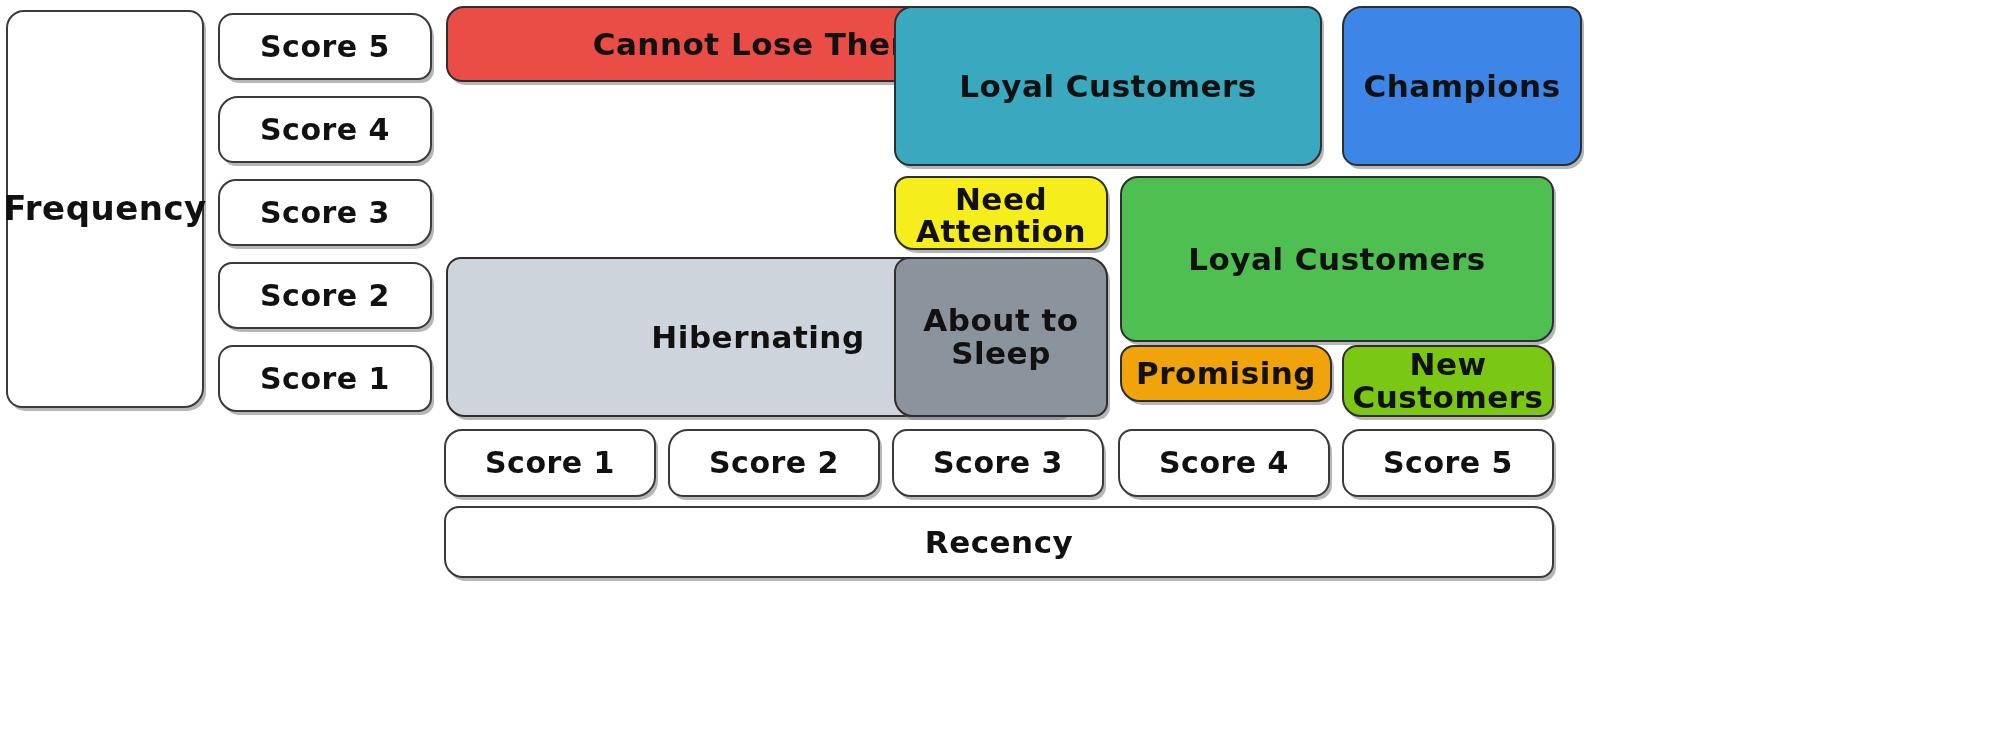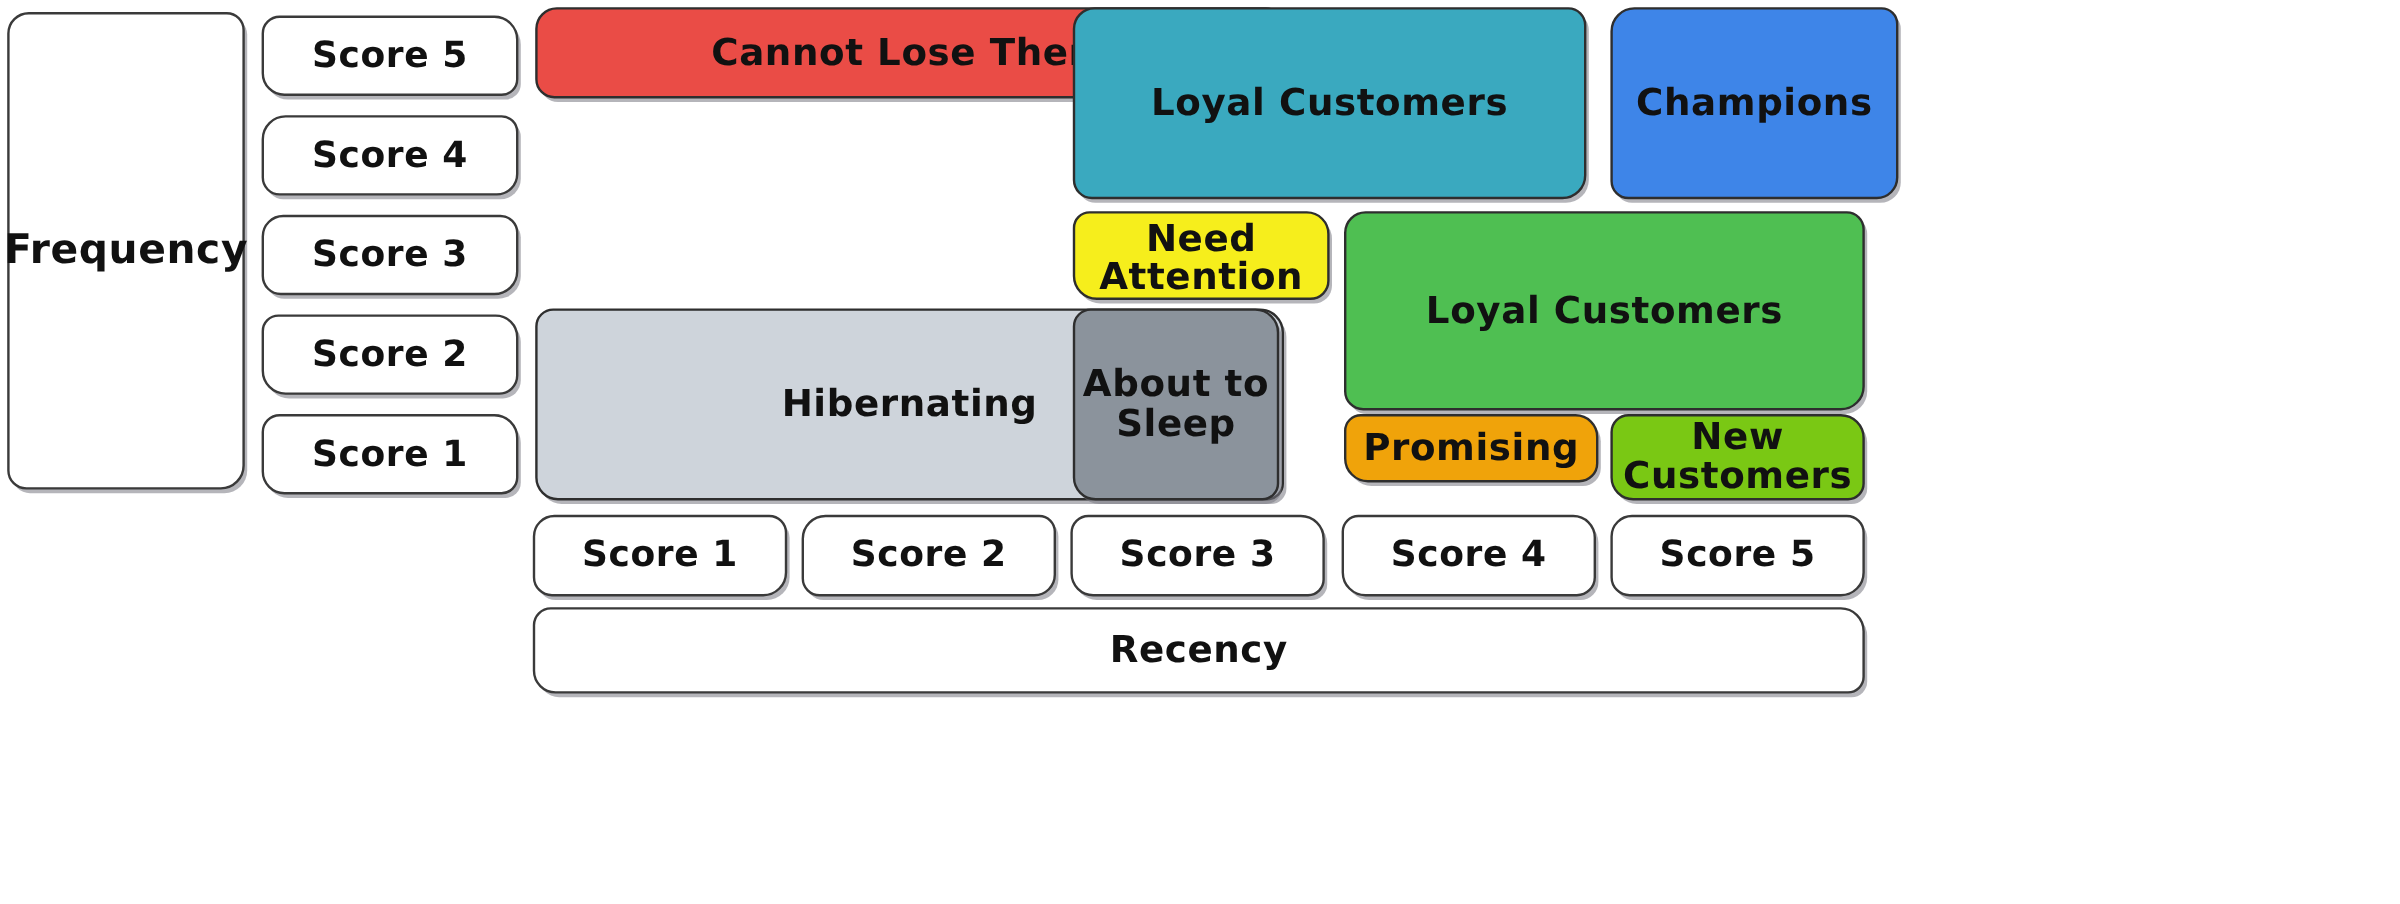--- a/index.html
+++ b/index.html
@@ -69,21 +69,21 @@
   </div>
 
   <div class="box seg w1 t31" style="left:894px;top:6px;width:428px;height:160px;background:#3aa9bf;">
     <span>Loyal Customers</span>
   </div>
 
   <div class="box seg w4 t31" style="left:894px;top:176px;width:214px;height:74px;background:#f6ee1c;align-items:flex-end;">
     <span>Need Attention</span>
   </div>
 
-  <div class="box seg w2 t31" style="left:894px;top:257px;width:172px;height:160px;background:#8b939c;">
+  <div class="box seg w2 t31" style="left:894px;top:257px;width:214px;height:160px;background:#8b939c;">
     <span>About to Sleep</span>
   </div>
 
   <div class="box seg w3 t31" style="left:1342px;top:6px;width:240px;height:160px;background:#3e85e8;">
     <span>Champions</span>
   </div>
 
   <div class="box seg w1 t31" style="left:1120px;top:176px;width:434px;height:166px;background:#4fbf52;">
     <span>Loyal Customers</span>
   </div>

